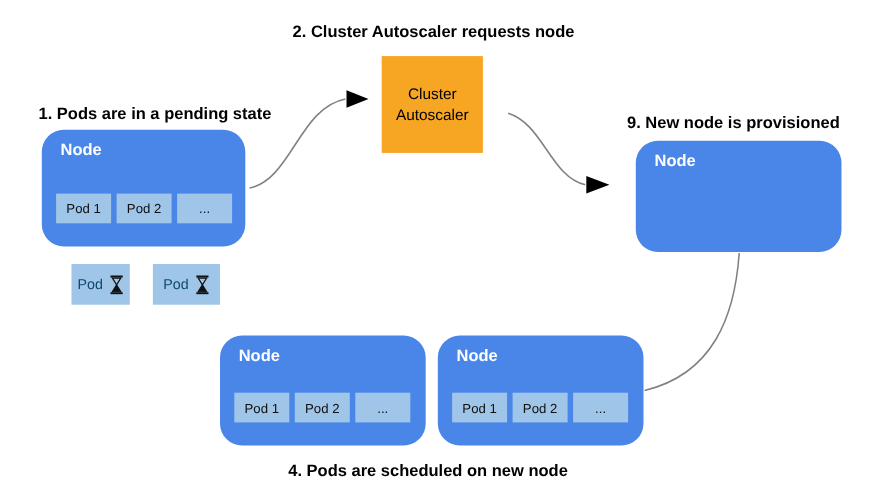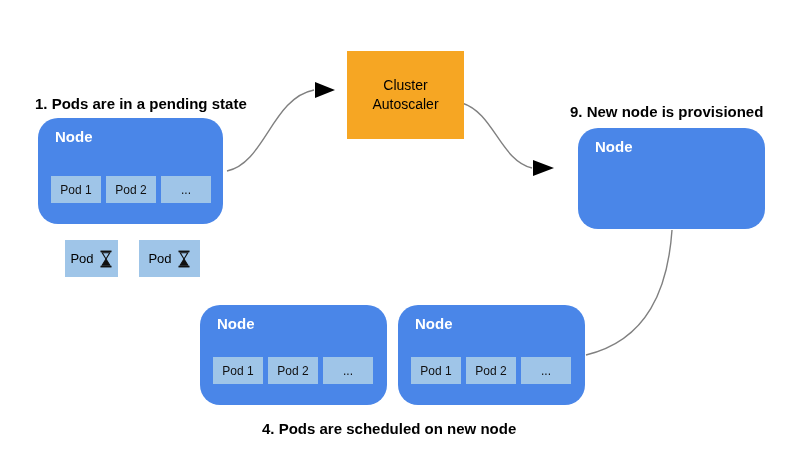--- a/index.html
+++ b/index.html
@@ -74,21 +74,21 @@
     color: #111111;
     font-size: 12px;
     display: flex;
     align-items: center;
     justify-content: center;
   }
 
   .autoscaler {
     position: absolute;
     left: 347px; top: 51px;
-    width: 117px; height: 88px;
+    width: 92px; height: 88px;
     background: var(--autoscaler-orange, #f6a623);
     display: flex;
     align-items: center;
     justify-content: center;
     text-align: center;
   }
   .autoscaler .autoscaler-label {
     display: inline-block;
     width: 84px;
     font-size: 14px;
@@ -99,21 +99,21 @@
   .pending-pod {
     position: absolute;
     top: 240px;
     height: 37px;
     background: var(--pod-blue, #9fc5e8);
     display: flex;
     align-items: center;
     justify-content: center;
     gap: 5px;
     font-size: 13px;
-    color: #000000;
+    color: #0c4a6e;
   }
   #pending-pod-1 { left: 65px;  width: 53px; }
   #pending-pod-2 { left: 139px; width: 61px; }
 
   .hourglass {
     display: block;
   }
 </style>
 </head>
 <body>
@@ -124,20 +124,21 @@
     <path class="conn" d="M 227 171 C 265 163, 272 98, 314 90"></path>
     <polygon class="head" points="315,82 335,90 315,98"></polygon>
 
     <path class="conn" d="M 462 103 C 494 113, 500 160, 532 168"></path>
     <polygon class="head" points="533,160 554,168 533,176"></polygon>
 
     <path class="conn" d="M 672 230 C 668 288, 648 340, 586 355"></path>
   </svg>
 
   <div class="step-title" id="title-step1">1. Pods are in a pending state</div>
+  <div class="step-title" id="title-step2">2. Cluster Autoscaler requests node</div>
   <div class="step-title" id="title-step3">9. New node is provisioned</div>
   <div class="step-title" id="title-step4">4. Pods are scheduled on new node</div>
 
   <div class="node" id="node-pending">
     <div class="node-label">Node</div>
     <div class="pod-row">
       <div class="pod">Pod 1</div>
       <div class="pod">Pod 2</div>
       <div class="pod">...</div>
     </div>

